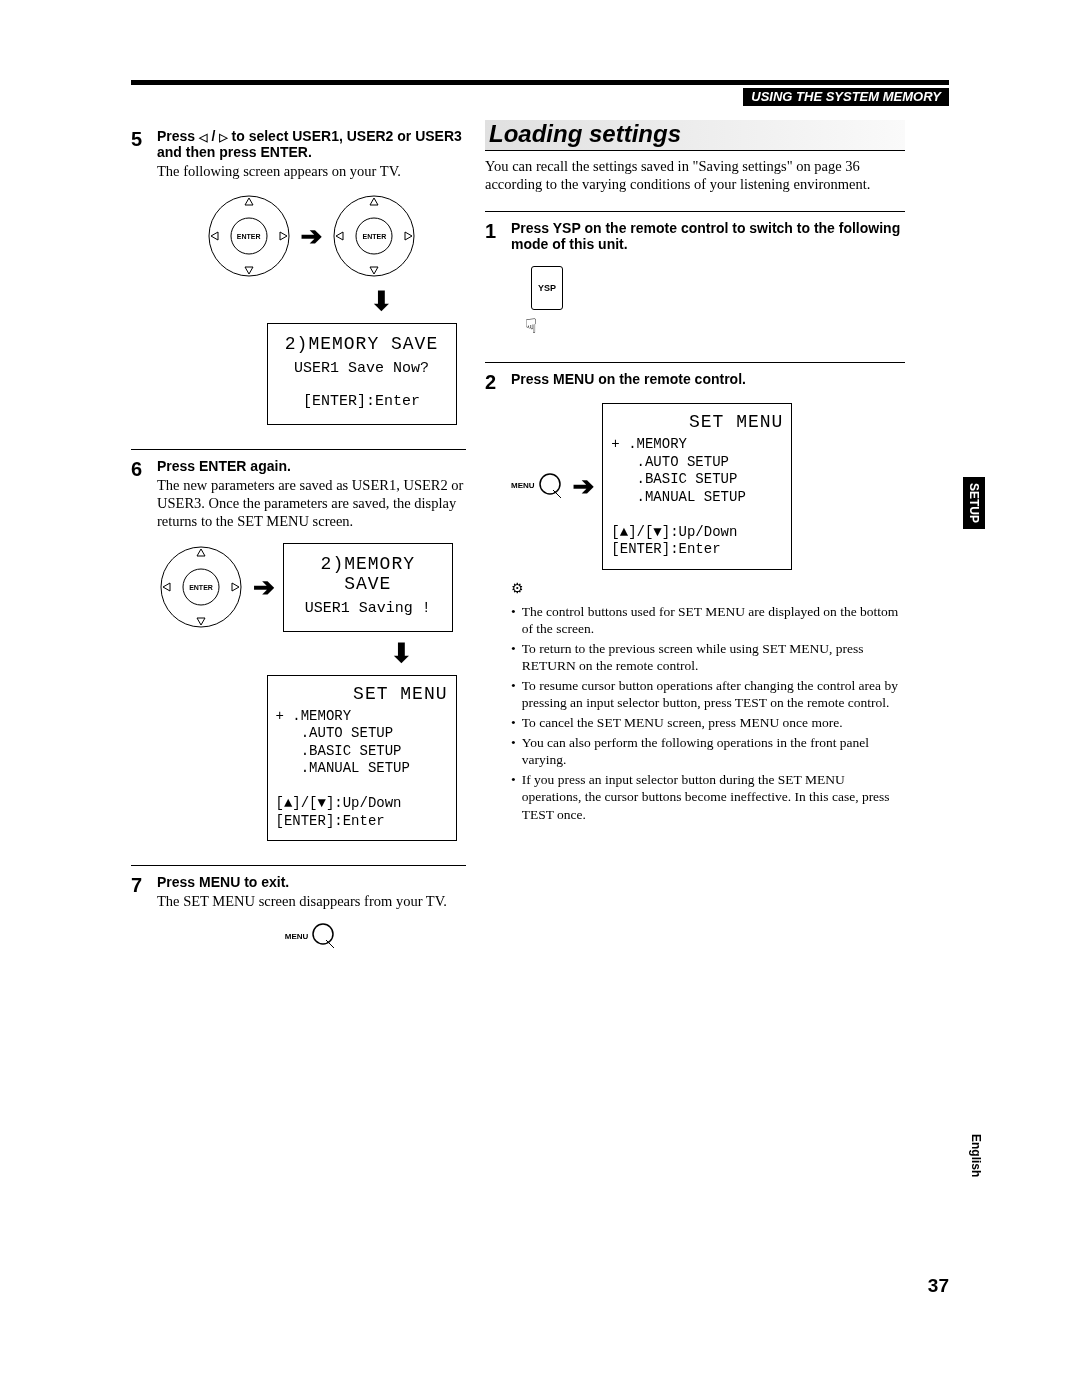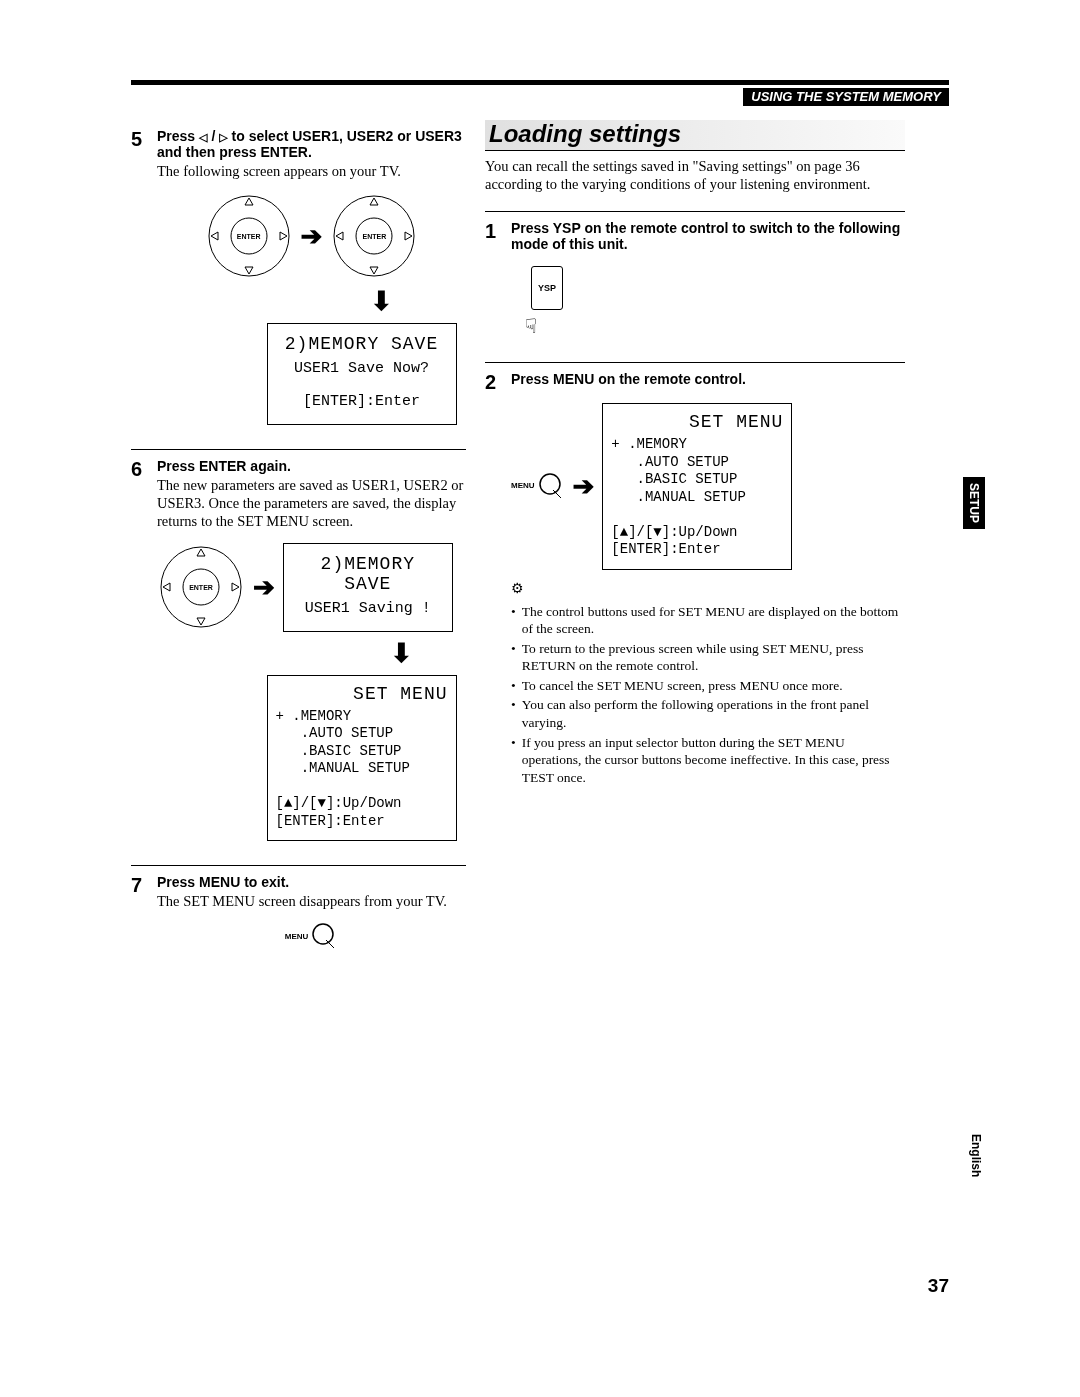--- a/index.html
+++ b/index.html
@@ -308,20 +308,23 @@
 
       <div class="note-icon" style="margin-top:10px;">⚙</div>
       <ul class="note-list">
         <li>
             <span>The control buttons used for SET MENU are displayed on the bottom of the screen.</span>
           </li>
         <li>
             <span>To return to the previous screen while using SET MENU, press RETURN on the remote control.</span>
           </li>
         <li>
+            <span>To resume cursor button operations after changing the control area by pressing an input selector button, press TEST on the remote control.</span>
+          </li>
+        <li>
             <span>To cancel the SET MENU screen, press MENU once more.</span>
           </li>
         <li>
             <span>You can also perform the following operations in the front panel varying.</span>
           </li>
         <li>
             <span>If you press an input selector button during the SET MENU operations, the cursor buttons become ineffective. In this case, press TEST once.</span>
           </li>
       </ul>
     </div>

